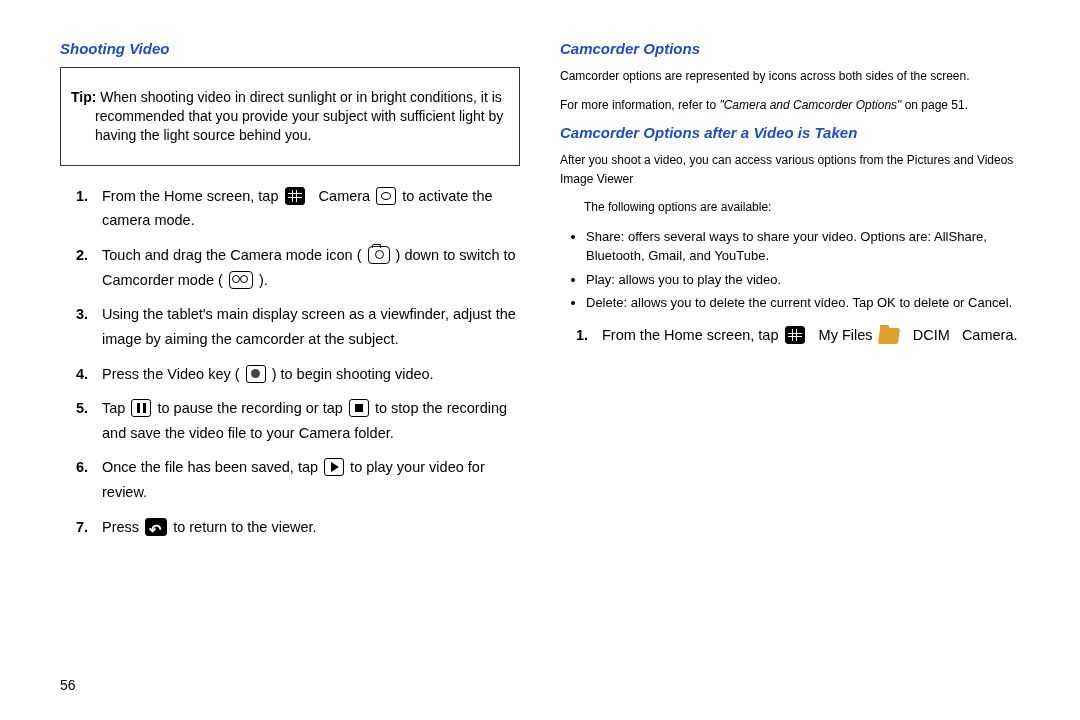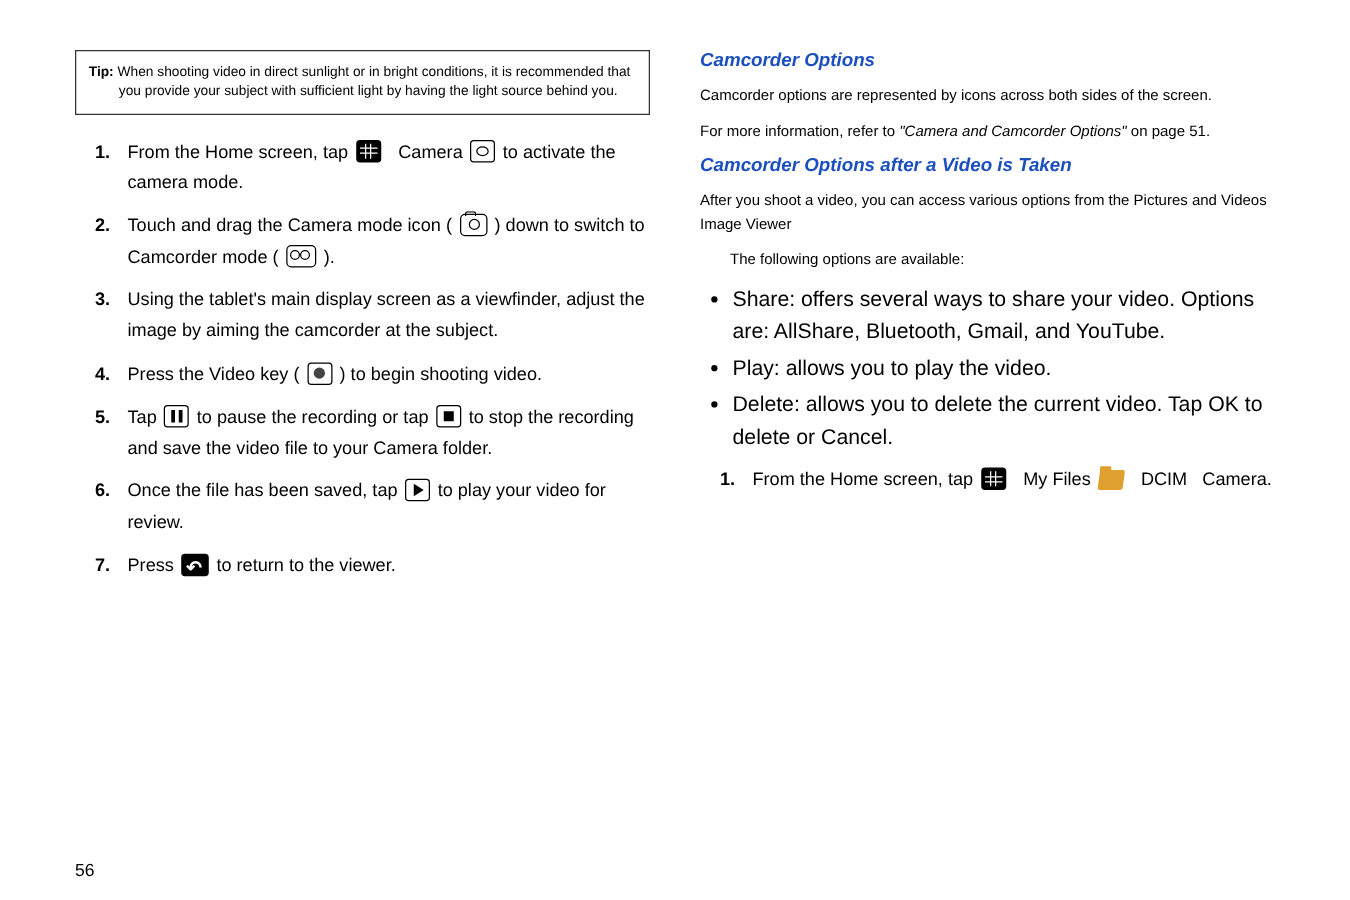--- a/index.html
+++ b/index.html
@@ -26,22 +26,22 @@
   .col-right { padding-left: 20px; }
   .heading {
     color: #1a4fc0;
     font-weight: bold;
     font-style: italic;
     font-size: 15px;
     margin: 0 0 10px 0;
   }
   .tip-box {
     border: 1px solid #333;
-    padding: 10px 10px;
-    font-size: 11px;
+    padding: 20px 10px;
+    font-size: 14px;
     margin-bottom: 18px;
     line-height: 1.35;
   }
   .tip-box .tip-label { font-weight: bold; }
   .tip-box .tip-text { display: block; padding-left: 24px; text-indent: -24px; }
   ol.steps {
     list-style: none;
     padding: 0 0 0 24px;
     margin: 0;
     font-size: 14.5px;
@@ -197,39 +197,40 @@
     font-size: 12px;
     line-height: 1.55;
     margin: 0 0 10px 0;
   }
   .indent { padding-left: 24px; }
   .ref-italic { font-style: italic; }
   ul.bullets {
     list-style: disc;
     padding-left: 26px;
     margin: 4px 0 10px 0;
-    font-size: 17px;
+    font-size: 13px;
     line-height: 1.5;
   }
   ul.bullets li { margin-bottom: 4px; }
   .pagenum {
     position: absolute;
     left: 60px;
-    bottom: 16px;
+    bottom: 27px;
     font-size: 14px;
   }
   .container { position: relative; width: 1080px; height: 720px; }
 </style>
 </head>
 <body>
 <div class="container">
 
 <div class="page">
 
   <div class="col col-left">
+    <div class="heading">Shooting Video</div>
 
     <div class="tip-box">
       <span class="tip-text">
         <span class="tip-label">Tip: </span><span>When shooting video in direct sunlight or in bright conditions, it is recommended that you provide your subject with sufficient light by having the light source behind you.</span>
       </span>
     </div>
 
     <ol class="steps">
       <li>
         <span class="num">1.</span>

